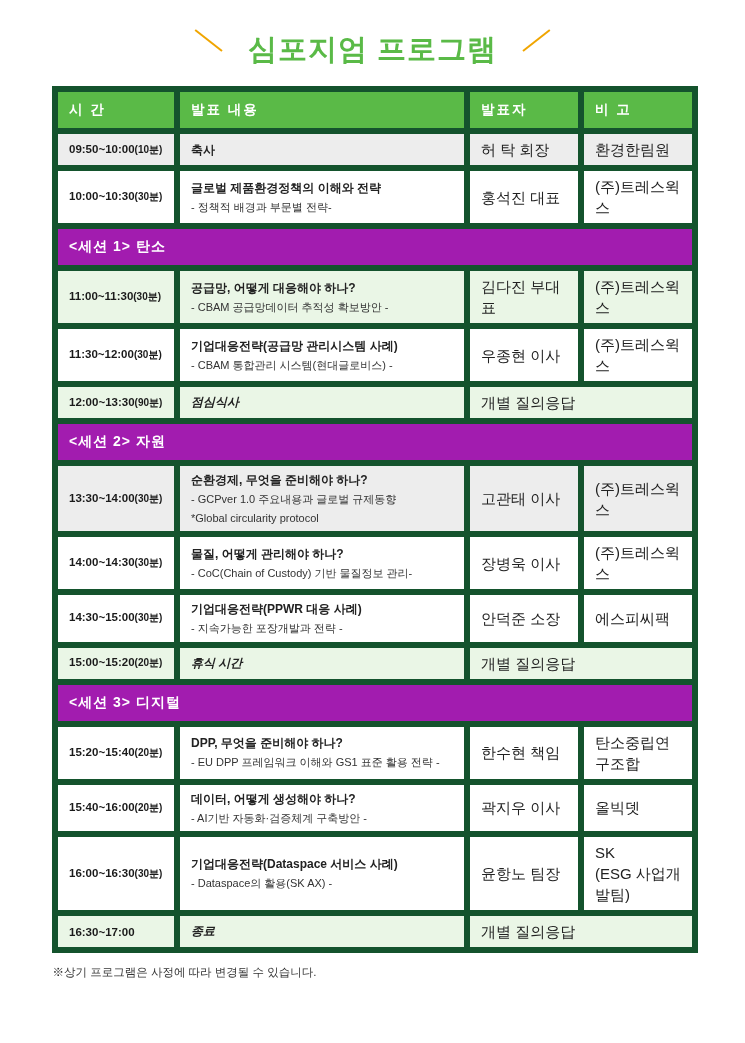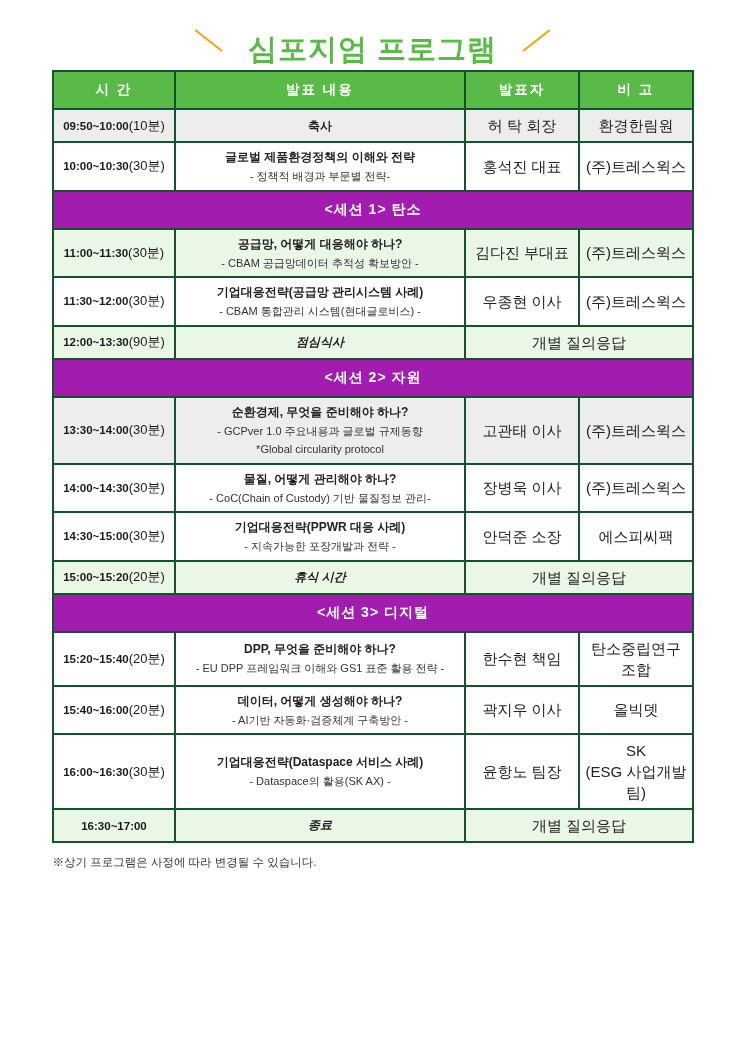--- a/index.html
+++ b/index.html
@@ -20,20 +20,21 @@
     height: 1043px;
     box-sizing: border-box;
     padding: 0 52px;
     position: relative;
   }
 
   
   .title-wrap {
     text-align: center;
     padding-top: 30px;
+    padding-bottom: 16px;
     position: relative;
   }
   .title {
     display: inline-block;
     position: relative;
     font-size: 29px;
     font-weight: bold;
     color: #5aba47;
     letter-spacing: 1px;
     padding: 0 26px;
@@ -58,24 +59,24 @@
 
   
   table.program {
     width: 640px;
     border-collapse: collapse;
     table-layout: fixed;
     font-size: 11.5px;
     margin: 0 auto;
   }
   table.program td, table.program th {
-    border: 2px solid #14532d;
+    border: 6px solid #14532d;
     vertical-align: middle;
-    text-align: center;
-    padding: 5px 4px;
+    text-align: left;
+    padding: 5px 11px;
   }
   thead th {
     background: #5aba47;
     color: #ffffff;
     font-size: 13.5px;
     font-weight: bold;
     height: 26px;
     border: 1px solid #5aba47;
     letter-spacing: 2px;
   }
@@ -84,22 +85,22 @@
   col.c-spk   { width: 114px; }
   col.c-note  { width: 114px; }
 
   td.time {
     font-size: 11.5px;
     font-weight: bold;
     color: #1a1a1a;
     white-space: nowrap;
   }
   td.time .mins {
-    font-weight: normal;
-    font-size: 13px;
+    font-weight: bold;
+    font-size: 10px;
   }
   td.cont {
     line-height: 1.5;
   }
   td.cont .main {
     font-weight: bold;
     font-size: 12px;
     display: block;
   }
   td.cont .sub {

